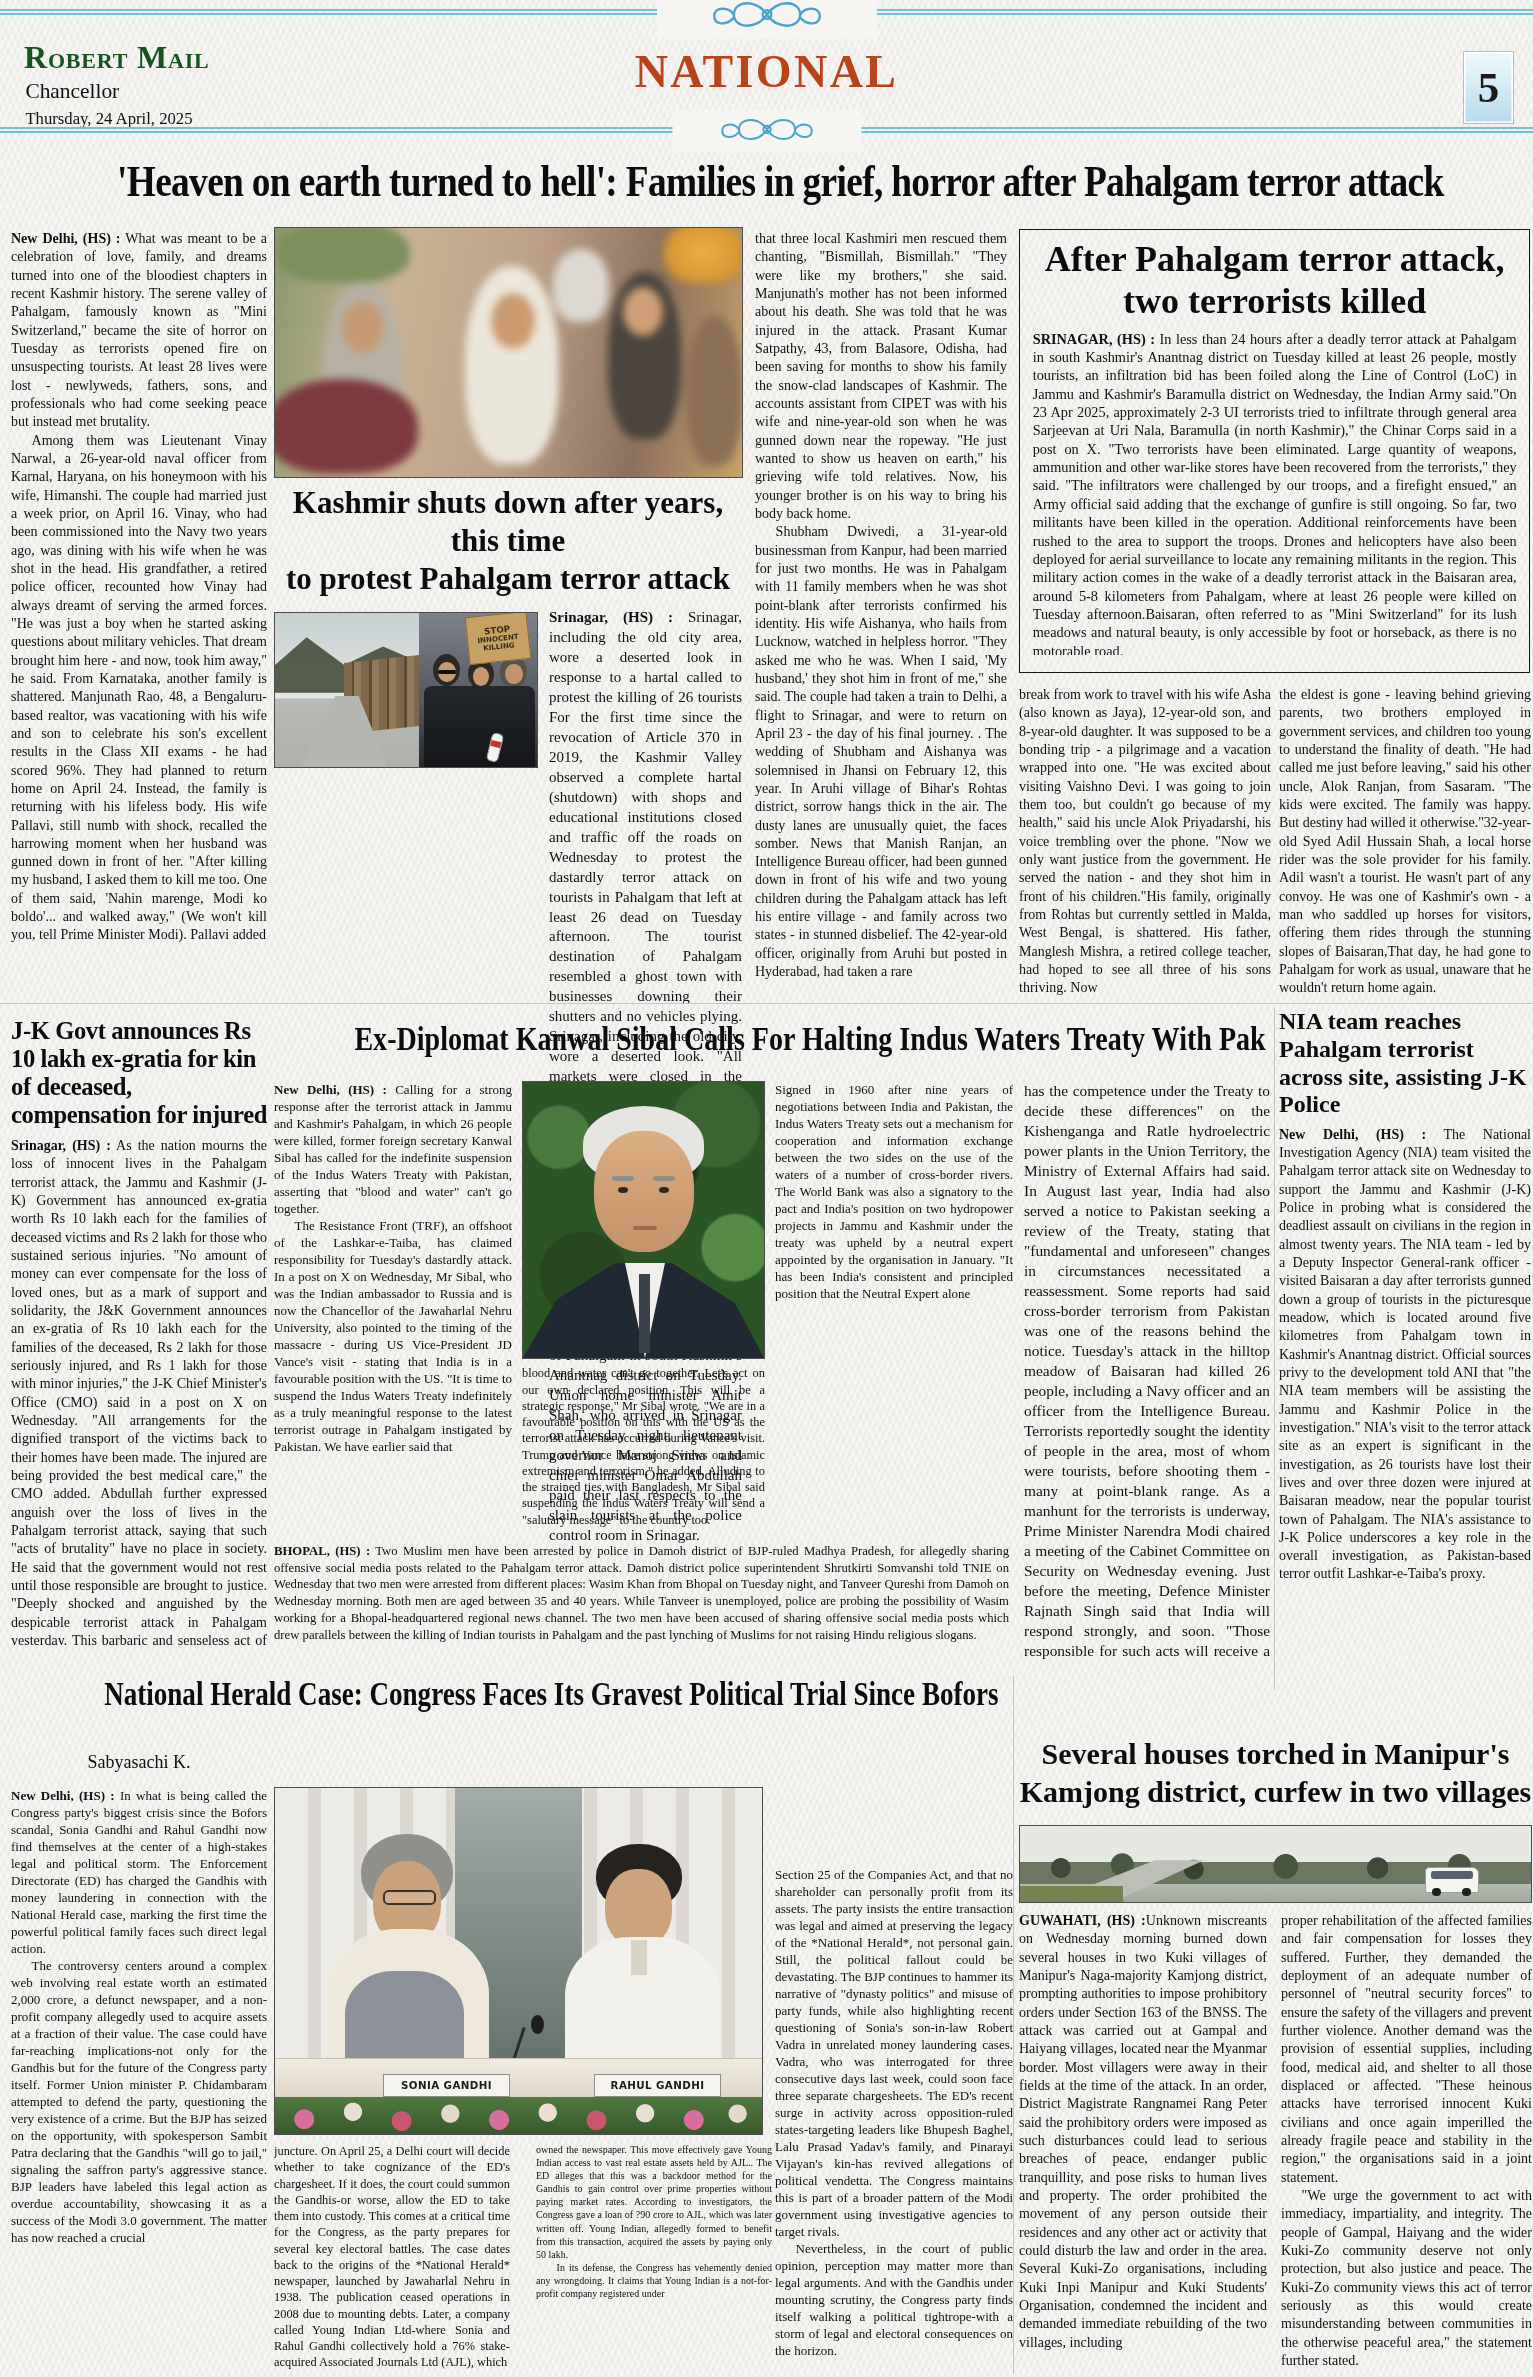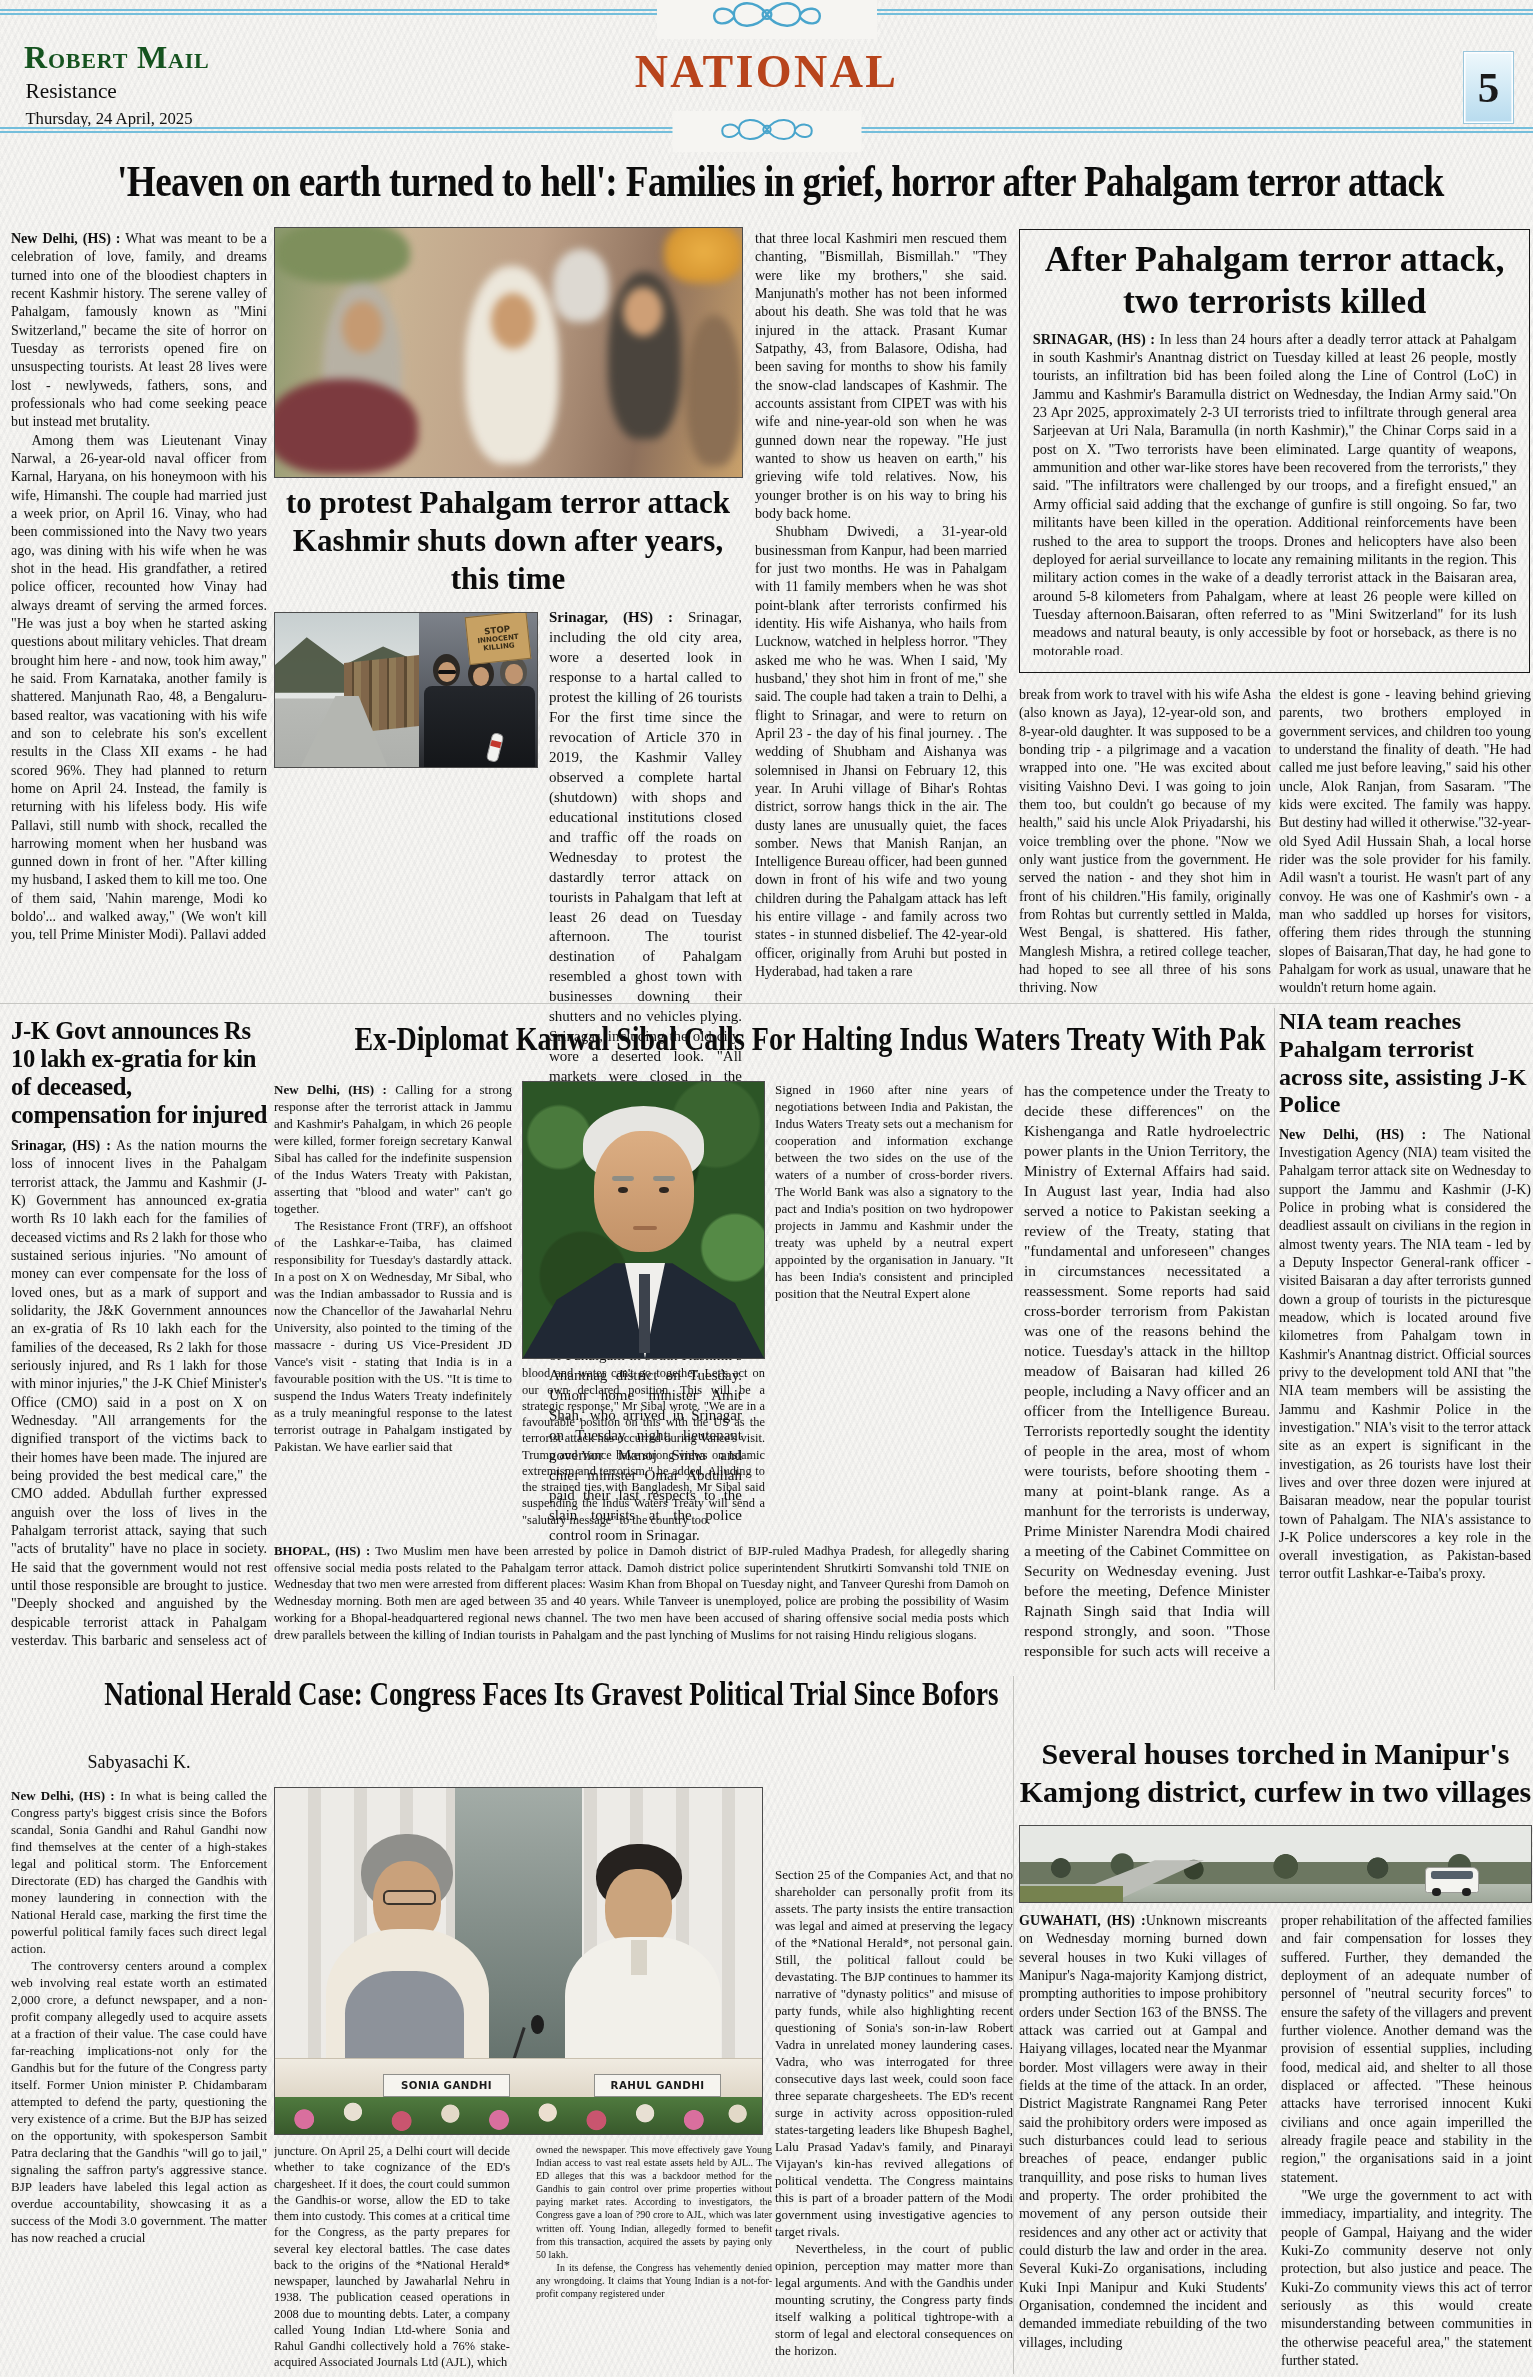--- a/index.html
+++ b/index.html
@@ -99,21 +99,21 @@
       <g fill="none" stroke="#49a5cc" stroke-width="3">
         <path d="M125 26c-13-20-42-18-42 0s29 20 42 0c13-20 42-18 42 0s-29 20-42 0z"></path>
         <circle cx="125" cy="26" r="5.5"></circle>
         <path d="M83 26c-8-11-25-9-25 2s15 13 25 2"></path>
         <path d="M167 26c8-11 25-9 25 2s-15 13-25 2"></path>
       </g>
     </svg>
   </div>
 
   <div class="abs paper-title" style="left:24px;top:41px">Robert Mail</div>
-  <div class="abs paper-sub" style="left:25.4px;top:81px">Resistance</div>
+  <div class="abs paper-sub" style="left:25.4px;top:81px">Chancellor</div>
   <div class="abs paper-date" style="left:25.4px;top:111px">Thursday, 24 April, 2025</div>
   <div class="abs section-title" style="top:49px">NATIONAL</div>
   <div class="abs page-box" style="left:1463px;top:51px">5</div>
 
   <div class="orn-line" style="top:127px"></div>
   <div class="flourish" style="top:111px">
     <svg width="167" height="37" viewBox="0 0 250 52">
       <g fill="none" stroke="#49a5cc" stroke-width="3">
         <path d="M125 26c-13-20-42-18-42 0s29 20 42 0c13-20 42-18 42 0s-29 20-42 0z"></path>
         <circle cx="125" cy="26" r="5.5"></circle>
@@ -149,22 +149,22 @@
     </div>
   </div>
 
   <div class="abs bt" style="left:755px;top:230px;width:252px;height:763px">
     <p>that three local Kashmiri men rescued them chanting, "Bismillah, Bismillah." "They were like my brothers," she said. Manjunath's mother has not been informed about his death. She was told that he was injured in the attack. Prasant Kumar Satpathy, 43, from Balasore, Odisha, had been saving for months to show his family the snow-clad landscapes of Kashmir. The accounts assistant from CIPET was with his wife and nine-year-old son when he was gunned down near the ropeway. "He just wanted to show us heaven on earth," his grieving wife told relatives. Now, his younger brother is on his way to bring his body back home.</p>
     <p>Shubham Dwivedi, a 31-year-old businessman from Kanpur, had been married for just two months. He was in Pahalgam with 11 family members when he was shot point-blank after terrorists confirmed his identity. His wife Aishanya, who hails from Lucknow, watched in helpless horror. "They asked me who he was. When I said, 'My husband,' they shot him in front of me," she said. The couple had taken a train to Delhi, a flight to Srinagar, and were to return on April 23 - the day of his final journey. . The wedding of Shubham and Aishanya was solemnised in Jhansi on February 12, this year. In Aruhi village of Bihar's Rohtas district, sorrow hangs thick in the air. The dusty lanes are unusually quiet, the faces somber. News that Manish Ranjan, an Intelligence Bureau officer, had been gunned down in front of his wife and two young children during the Pahalgam attack has left his entire village - and family across two states - in stunned disbelief. The 42-year-old officer, originally from Aruhi but posted in Hyderabad, had taken a rare</p>
   </div>
 
   <div class="abs" style="left:274px;top:484px;width:468px;height:514px">
     <div class="headline center" style="font-size:31px;line-height:1.22">
+      <div>Kashmir shuts down after years, this time</div>
       <div>to protest Pahalgam terror attack</div>
-      <div>Kashmir shuts down after years, this time</div>
     </div>
     <div style="margin-top:11px;overflow:hidden">
       <div class="photo" style="position:relative;float:left;width:262px;height:154px;margin:3.2px 11px 3.2px 0">
         <div class="hp-street">
           <div class="hp-mt"></div>
           <div class="hp-bld"></div>
           <div class="hp-road"></div>
         </div>
         <div class="hp-crowd">
           <div class="head" style="left:14.3px;top:41px;width:27px;height:32px;background:#2c2824"></div>

